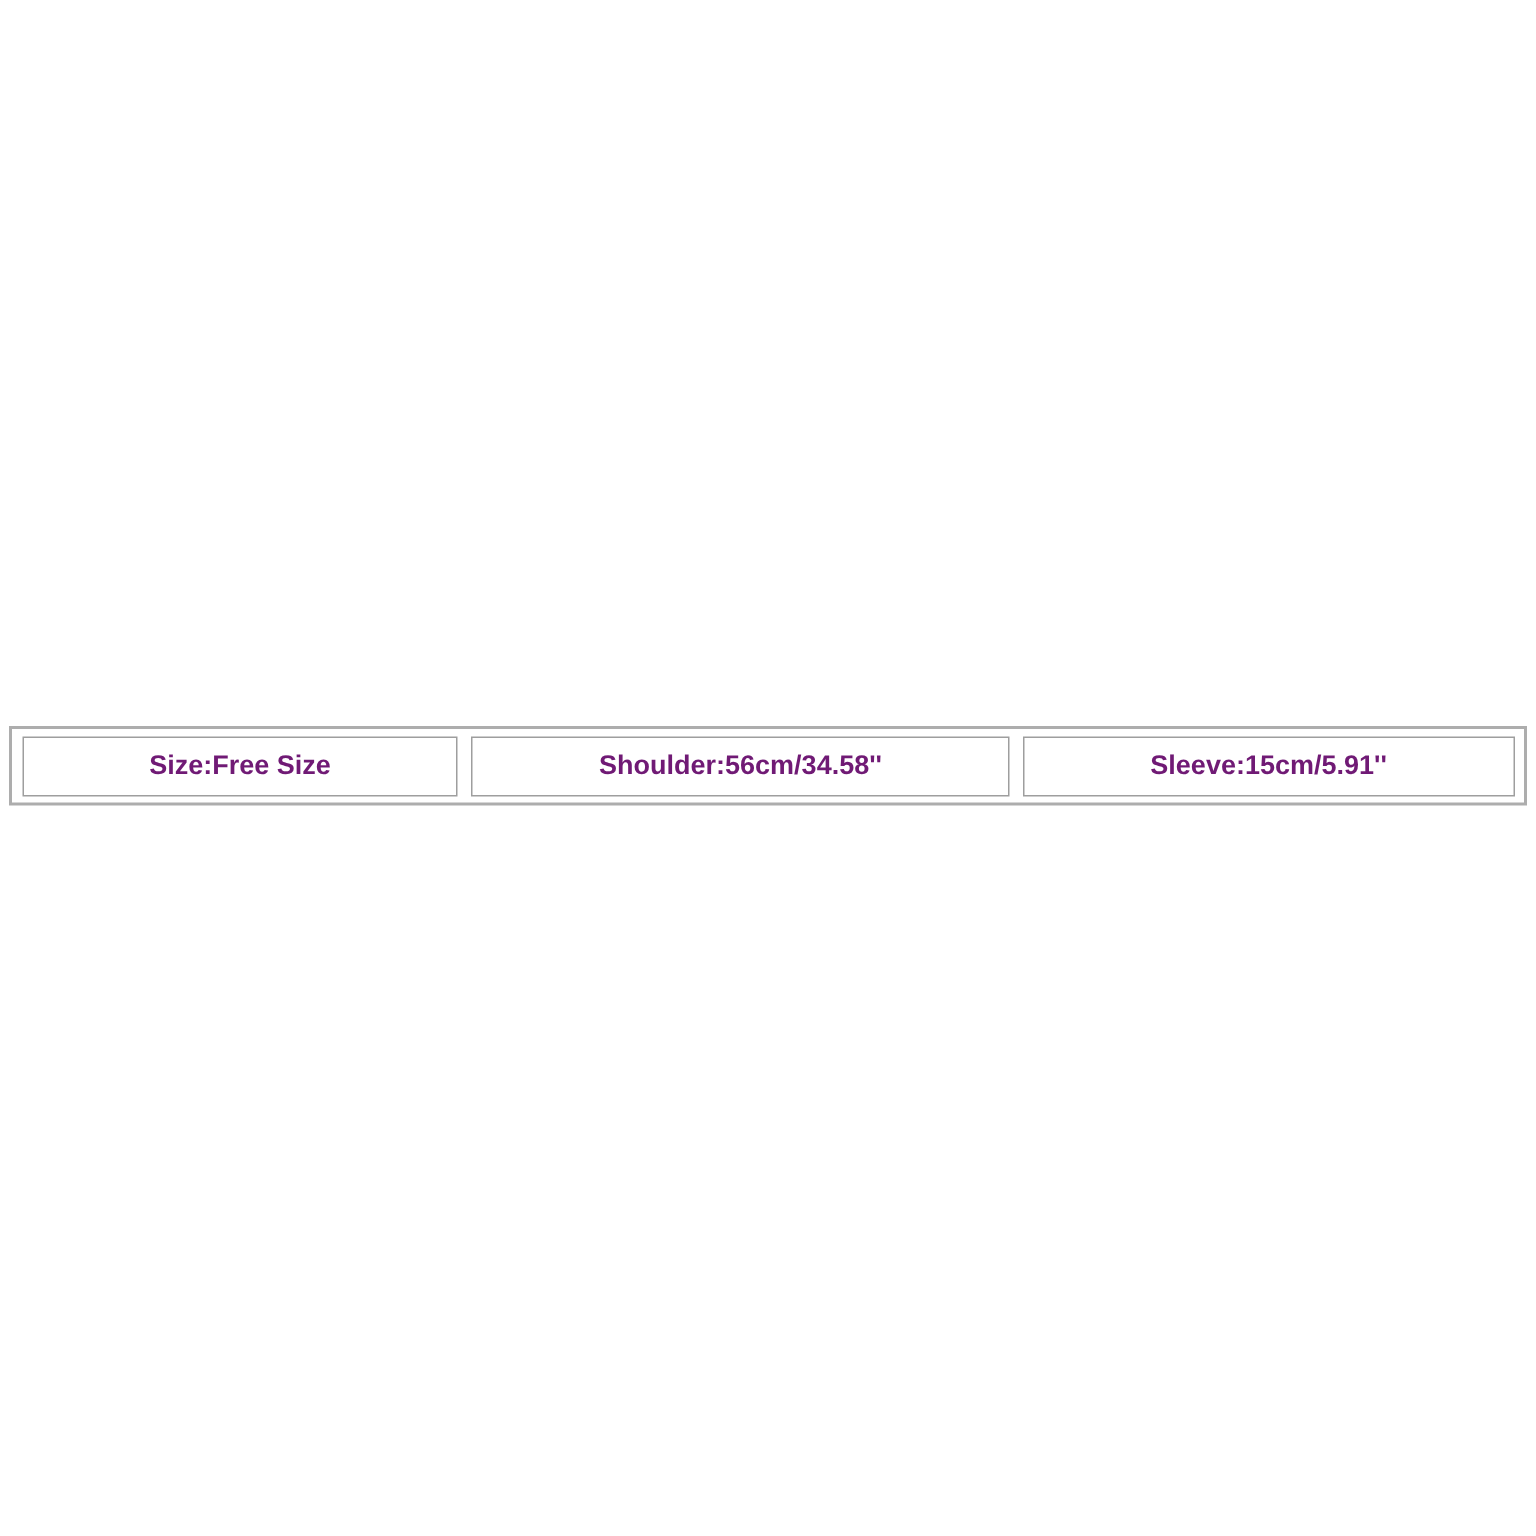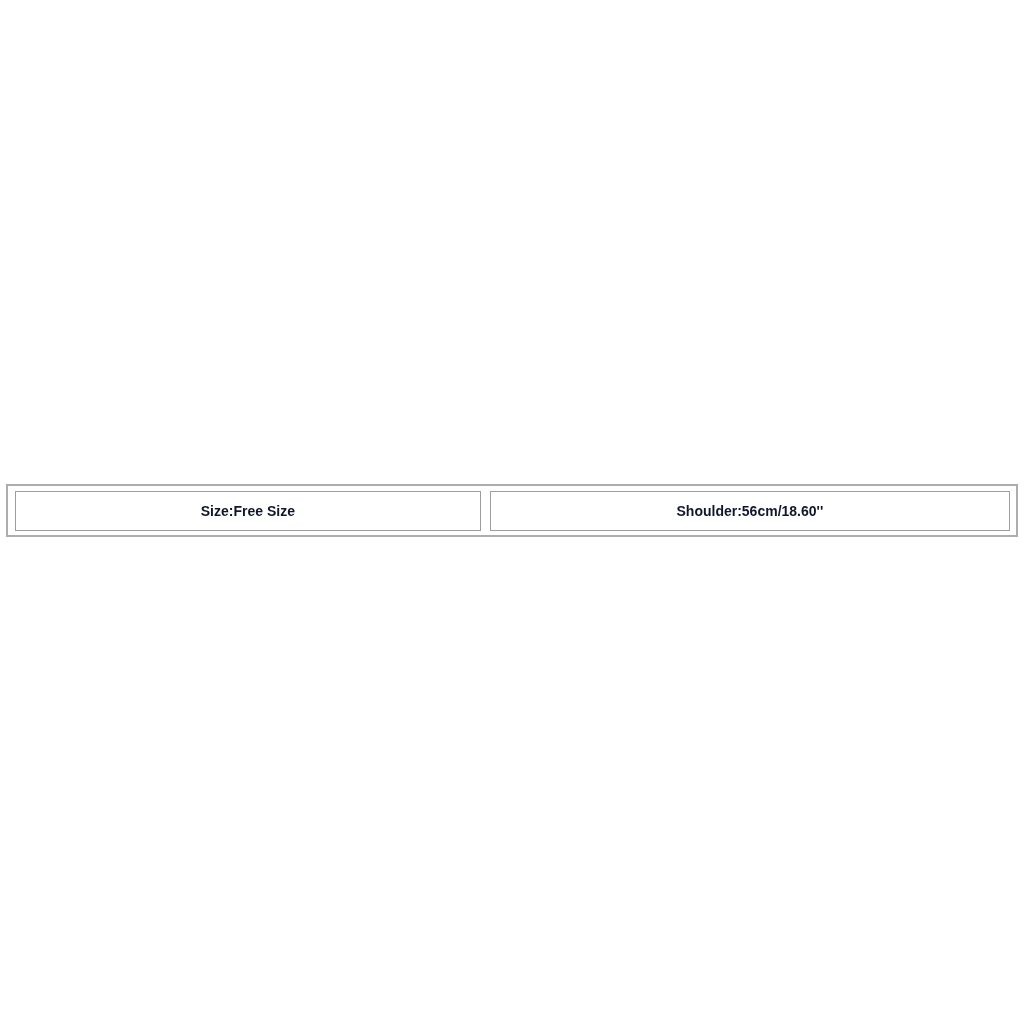--- a/index.html
+++ b/index.html
@@ -30,26 +30,27 @@
   .size-cell {
     flex: 1 1 auto;
     margin: 0 4.5px;
     height: 40px;
     box-sizing: border-box;
     border: 1px solid #9e9e9e;
     background: #ffffff;
     display: flex;
     align-items: center;
     justify-content: center;
-    font-size: 14px;
+    font-size: 18px;
     font-weight: bold;
-    color: #0f172a;
+    color: #701a75;
     white-space: nowrap;
     padding: 0 14px;
   }
 </style>
 </head>
 <body>
 
 <div class="size-strip">
   <div class="size-cell">Size:Free Size</div>
-  <div class="size-cell">Shoulder:56cm/18.60''</div>
+  <div class="size-cell">Shoulder:56cm/34.58''</div>
+  <div class="size-cell">Sleeve:15cm/5.91''</div>
 </div>
 
 </body></html>

